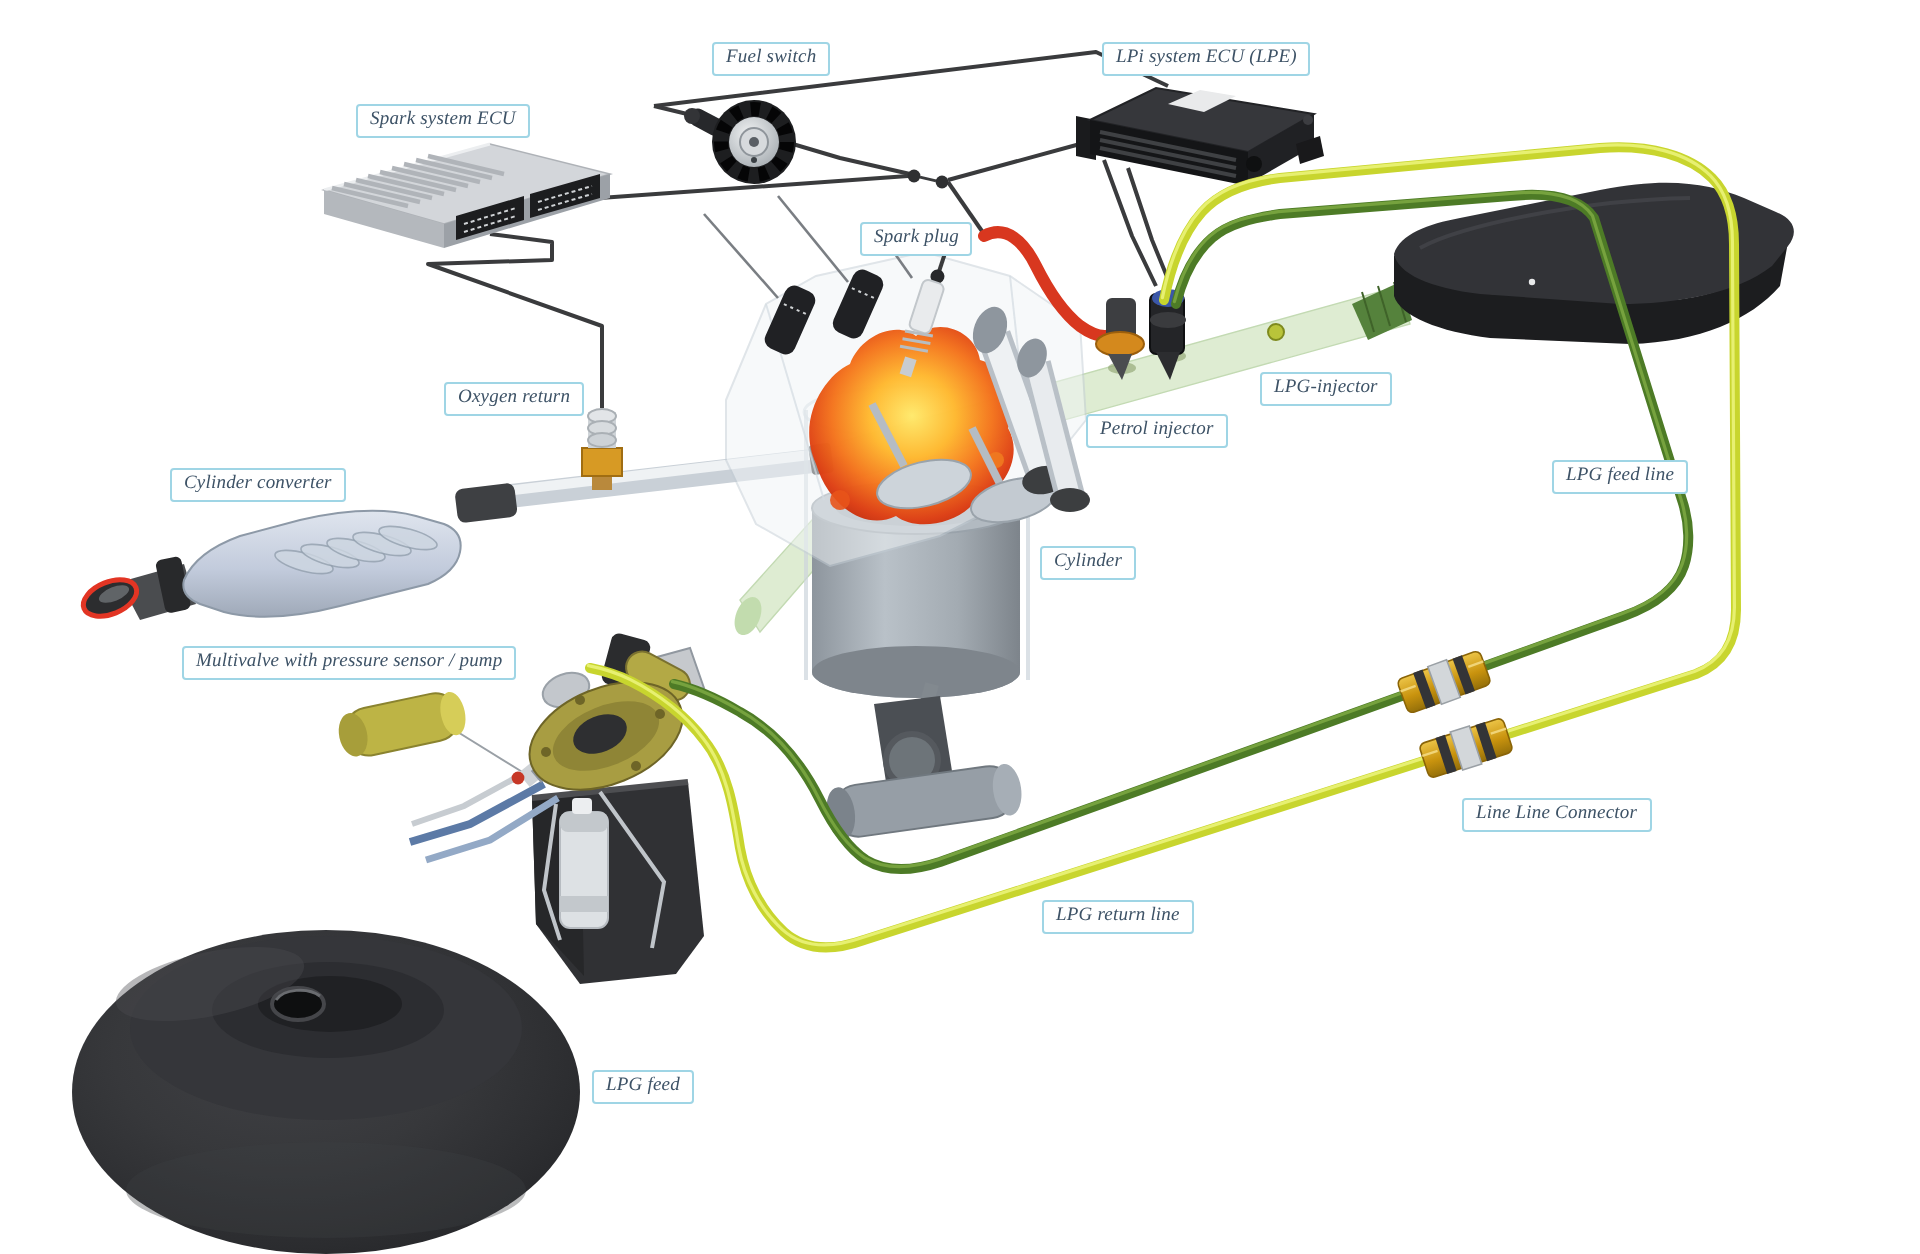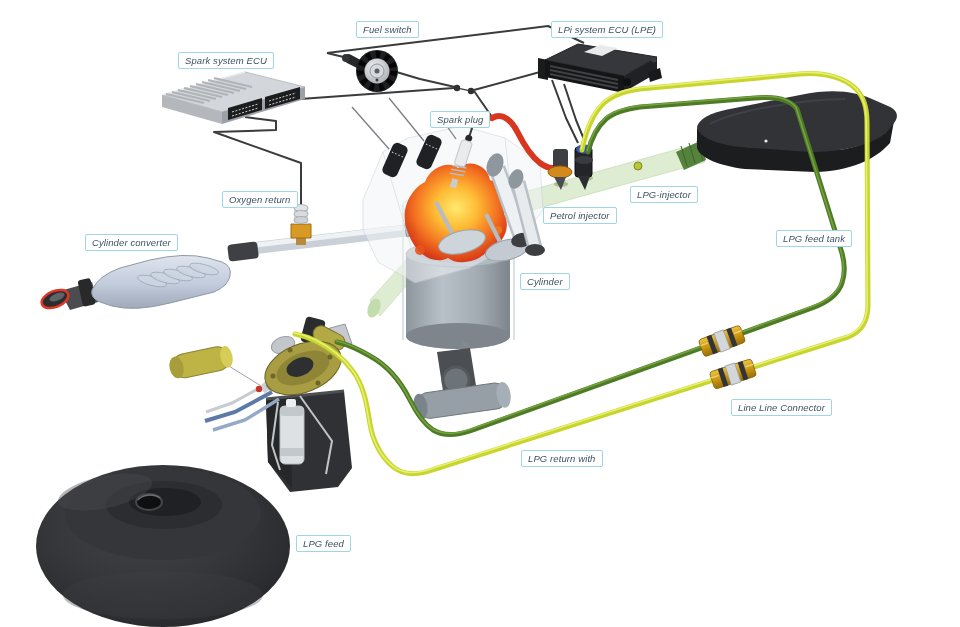--- a/index.html
+++ b/index.html
@@ -2,21 +2,21 @@
 <html><head>
 <meta charset="utf-8">
 <style>
   html,body{margin:0;padding:0;background:#fff;}
   #canvas{position:relative;width:960px;height:627px;background:#ffffff;overflow:hidden;
           font-family:"Liberation Sans",sans-serif;}
   #art{position:absolute;left:0;top:0;}
   .lbl{position:absolute;font-style:italic;font-size:9.5px;letter-spacing:.1px;
        color:#3d5266;background:#ffffff;border:1px solid #9fd5e5;border-radius:2px;
        padding:2px 6px 2px;white-space:nowrap;z-index:5;line-height:11px;
-       font-family:Liberation Sans, sans-serif;}
+       font-family:Liberation Serif, serif;}
 </style>
 </head>
 <body>
 
 <div id="canvas">
 
 <svg id="art" width="960" height="627" viewBox="0 0 960 627">
   <defs>
     <radialGradient id="gradFire" cx="50%" cy="45%" r="60%">
       <stop offset="0%" stop-color="#ffe96a"></stop>
@@ -339,18 +339,19 @@
 
 <div class="lbl" style="left:178px;top:52px">Spark system ECU</div>
 <div class="lbl" style="left:356px;top:21px">Fuel switch</div>
 <div class="lbl" style="left:551px;top:21px">LPi system ECU (LPE)</div>
 <div class="lbl" style="left:430px;top:111px">Spark plug</div>
 <div class="lbl" style="left:222px;top:191px">Oxygen return</div>
 <div class="lbl" style="left:85px;top:234px">Cylinder converter</div>
 <div class="lbl" style="left:630px;top:186px">LPG-injector</div>
 <div class="lbl" style="left:543px;top:207px">Petrol injector</div>
 <div class="lbl" style="left:520px;top:273px">Cylinder</div>
-<div class="lbl" style="left:776px;top:230px">LPG feed tank</div>
+<div class="lbl" style="left:776px;top:230px">LPG feed line</div>
+<div class="lbl" style="left:91px;top:323px">Multivalve with pressure sensor / pump</div>
 <div class="lbl" style="left:731px;top:399px">Line Line Connector</div>
-<div class="lbl" style="left:521px;top:450px">LPG return with</div>
+<div class="lbl" style="left:521px;top:450px">LPG return line</div>
 <div class="lbl" style="left:296px;top:535px">LPG feed</div>
 
 </div>
 
 </body></html>

